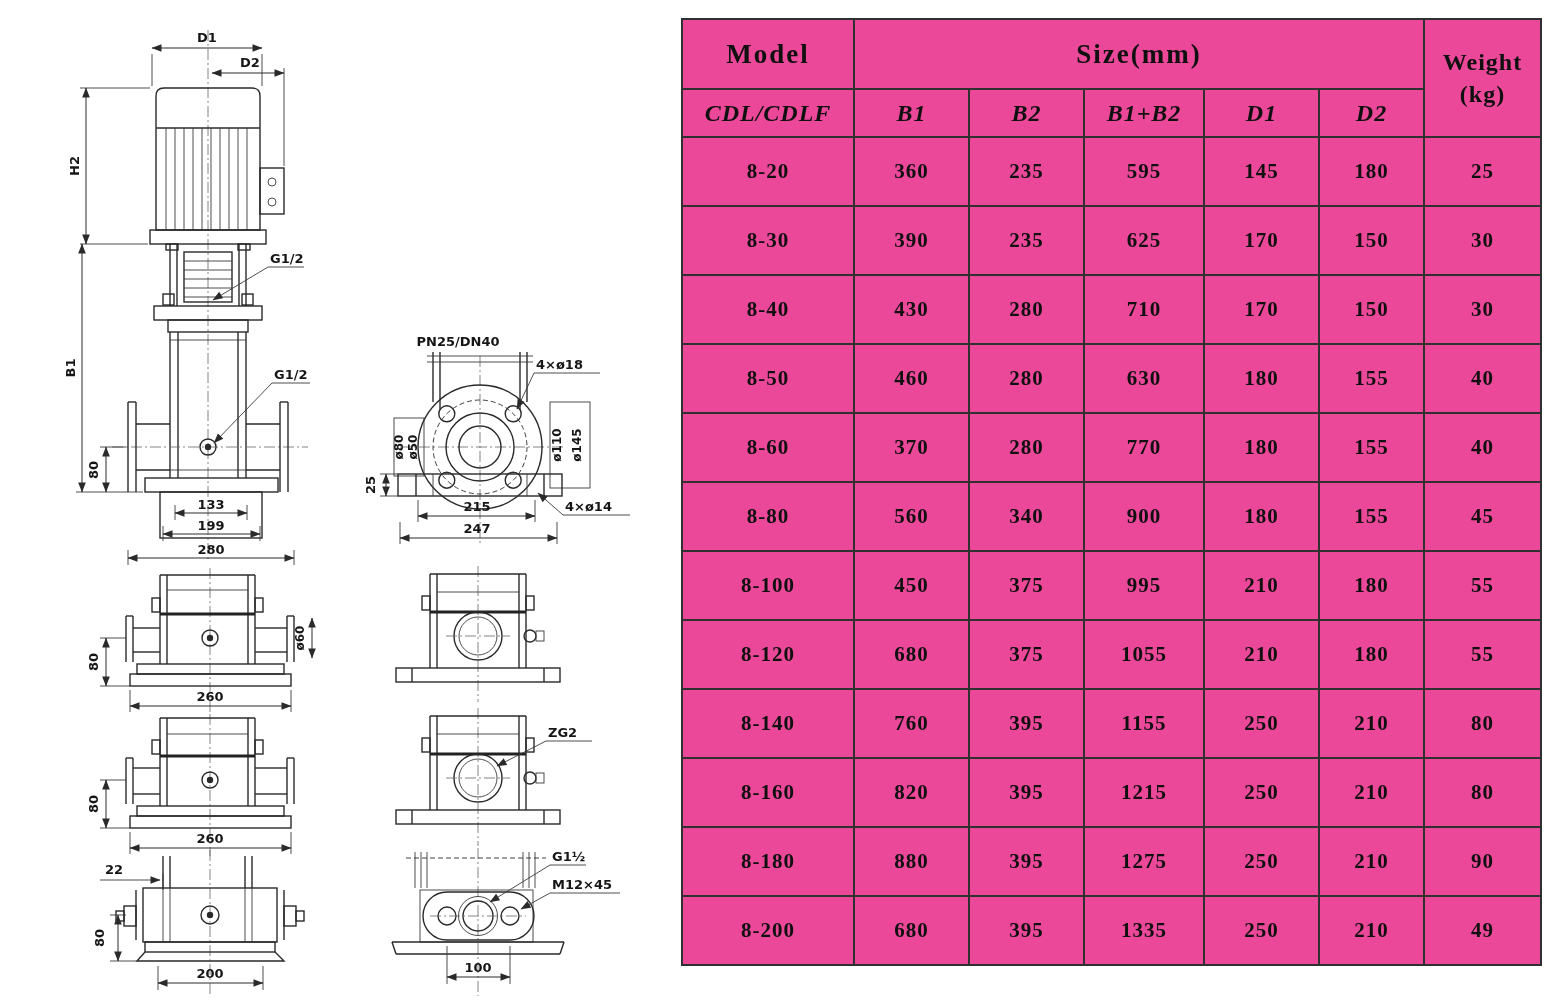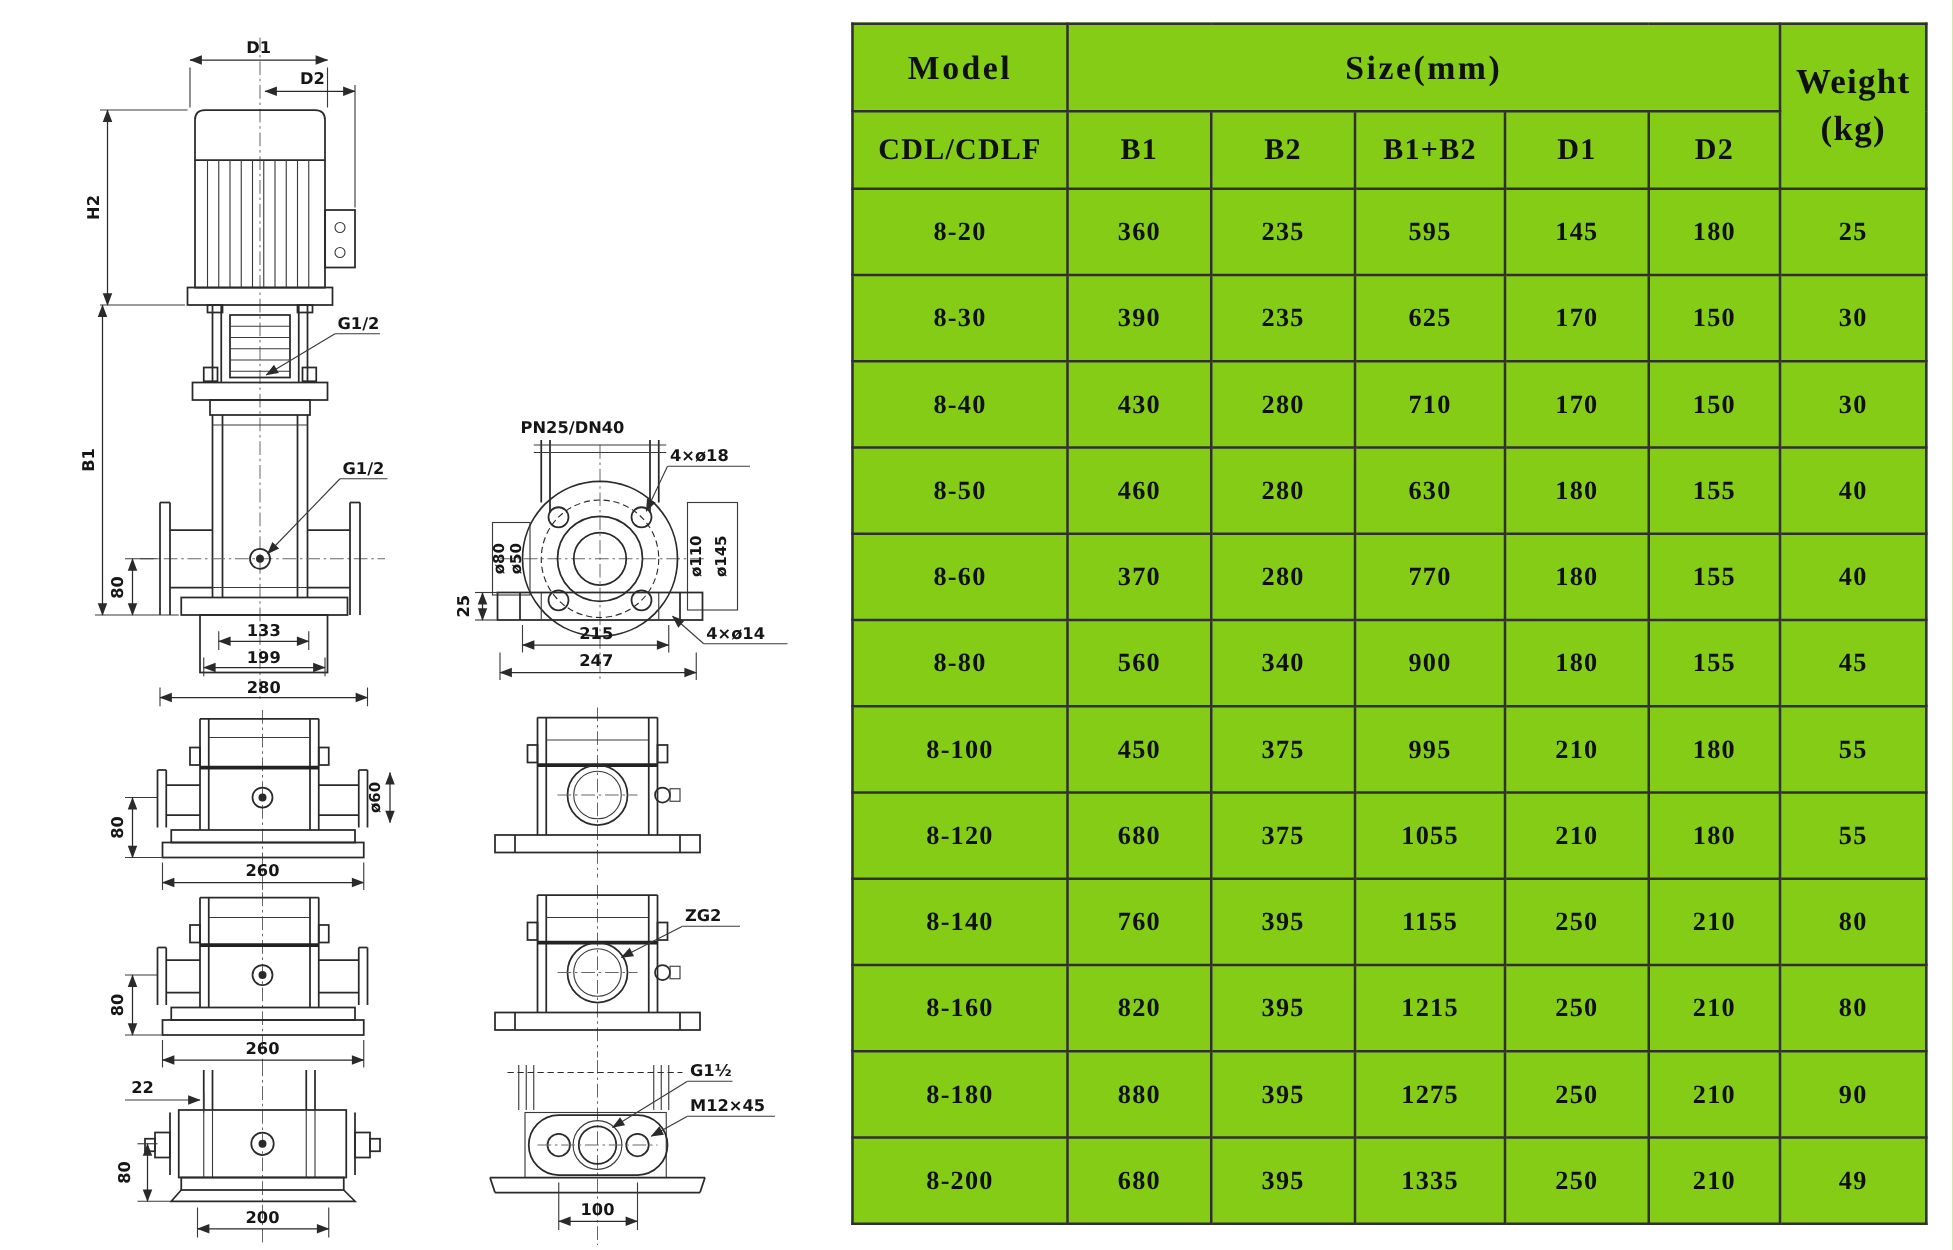--- a/index.html
+++ b/index.html
@@ -15,25 +15,25 @@
   .dwg .thk { stroke:#222; stroke-width:3; fill:none; }
   .dwg .dim { stroke:#2a2a2a; stroke-width:1; fill:none; }
   .dwg .cl  { stroke:#666; stroke-width:0.8; fill:none; stroke-dasharray:11 3 2 3; }
   .dwg .dsh { stroke:#2a2a2a; stroke-width:0.9; fill:none; stroke-dasharray:5 3; }
   .dwg .fillc { fill:#2a2a2a; stroke:none; }
   .dwg text { font-family:"DejaVu Sans", sans-serif; font-weight:700; font-size:13px; fill:#161616; }
   .dwg text.sm { font-size:12px; }
 
   
   .table-pane { position:absolute; left:681px; top:18px; width:859px; }
-  table.spec-table { border-collapse:collapse; table-layout:fixed; width:859px; background:#84cc16; }
+  table.spec-table { border-collapse:collapse; table-layout:fixed; width:859px; background:#ec4899; }
   .spec-table th, .spec-table td { border:2px solid #303030; text-align:center; vertical-align:middle; color:#101010; }
   .spec-table thead .h1 { height:70px; font-size:27px; font-weight:700; letter-spacing:2px; }
-  .spec-table thead .h2c { height:62px; font-size:24px; font-weight:700; letter-spacing:1px; }
-  .spec-table th.weight { font-size:28px; letter-spacing:1px;border-radius:10px; }
+  .spec-table thead .h2c { height:48px; font-size:24px; font-weight:700; letter-spacing:1px;font-style:italic; }
+  .spec-table th.weight { font-size:24px; letter-spacing:1px;border-radius:10px; }
   .spec-table th.weight .wl { display:block; line-height:1.35; }
   .spec-table tbody td { height:69px; font-size:21px; font-weight:700; letter-spacing:1px; }
 </style>
 </head>
 <body>
 
 <div class="page">
 
   <div class="drawing-pane">
     <svg class="dwg" viewBox="0 0 660 1000">

